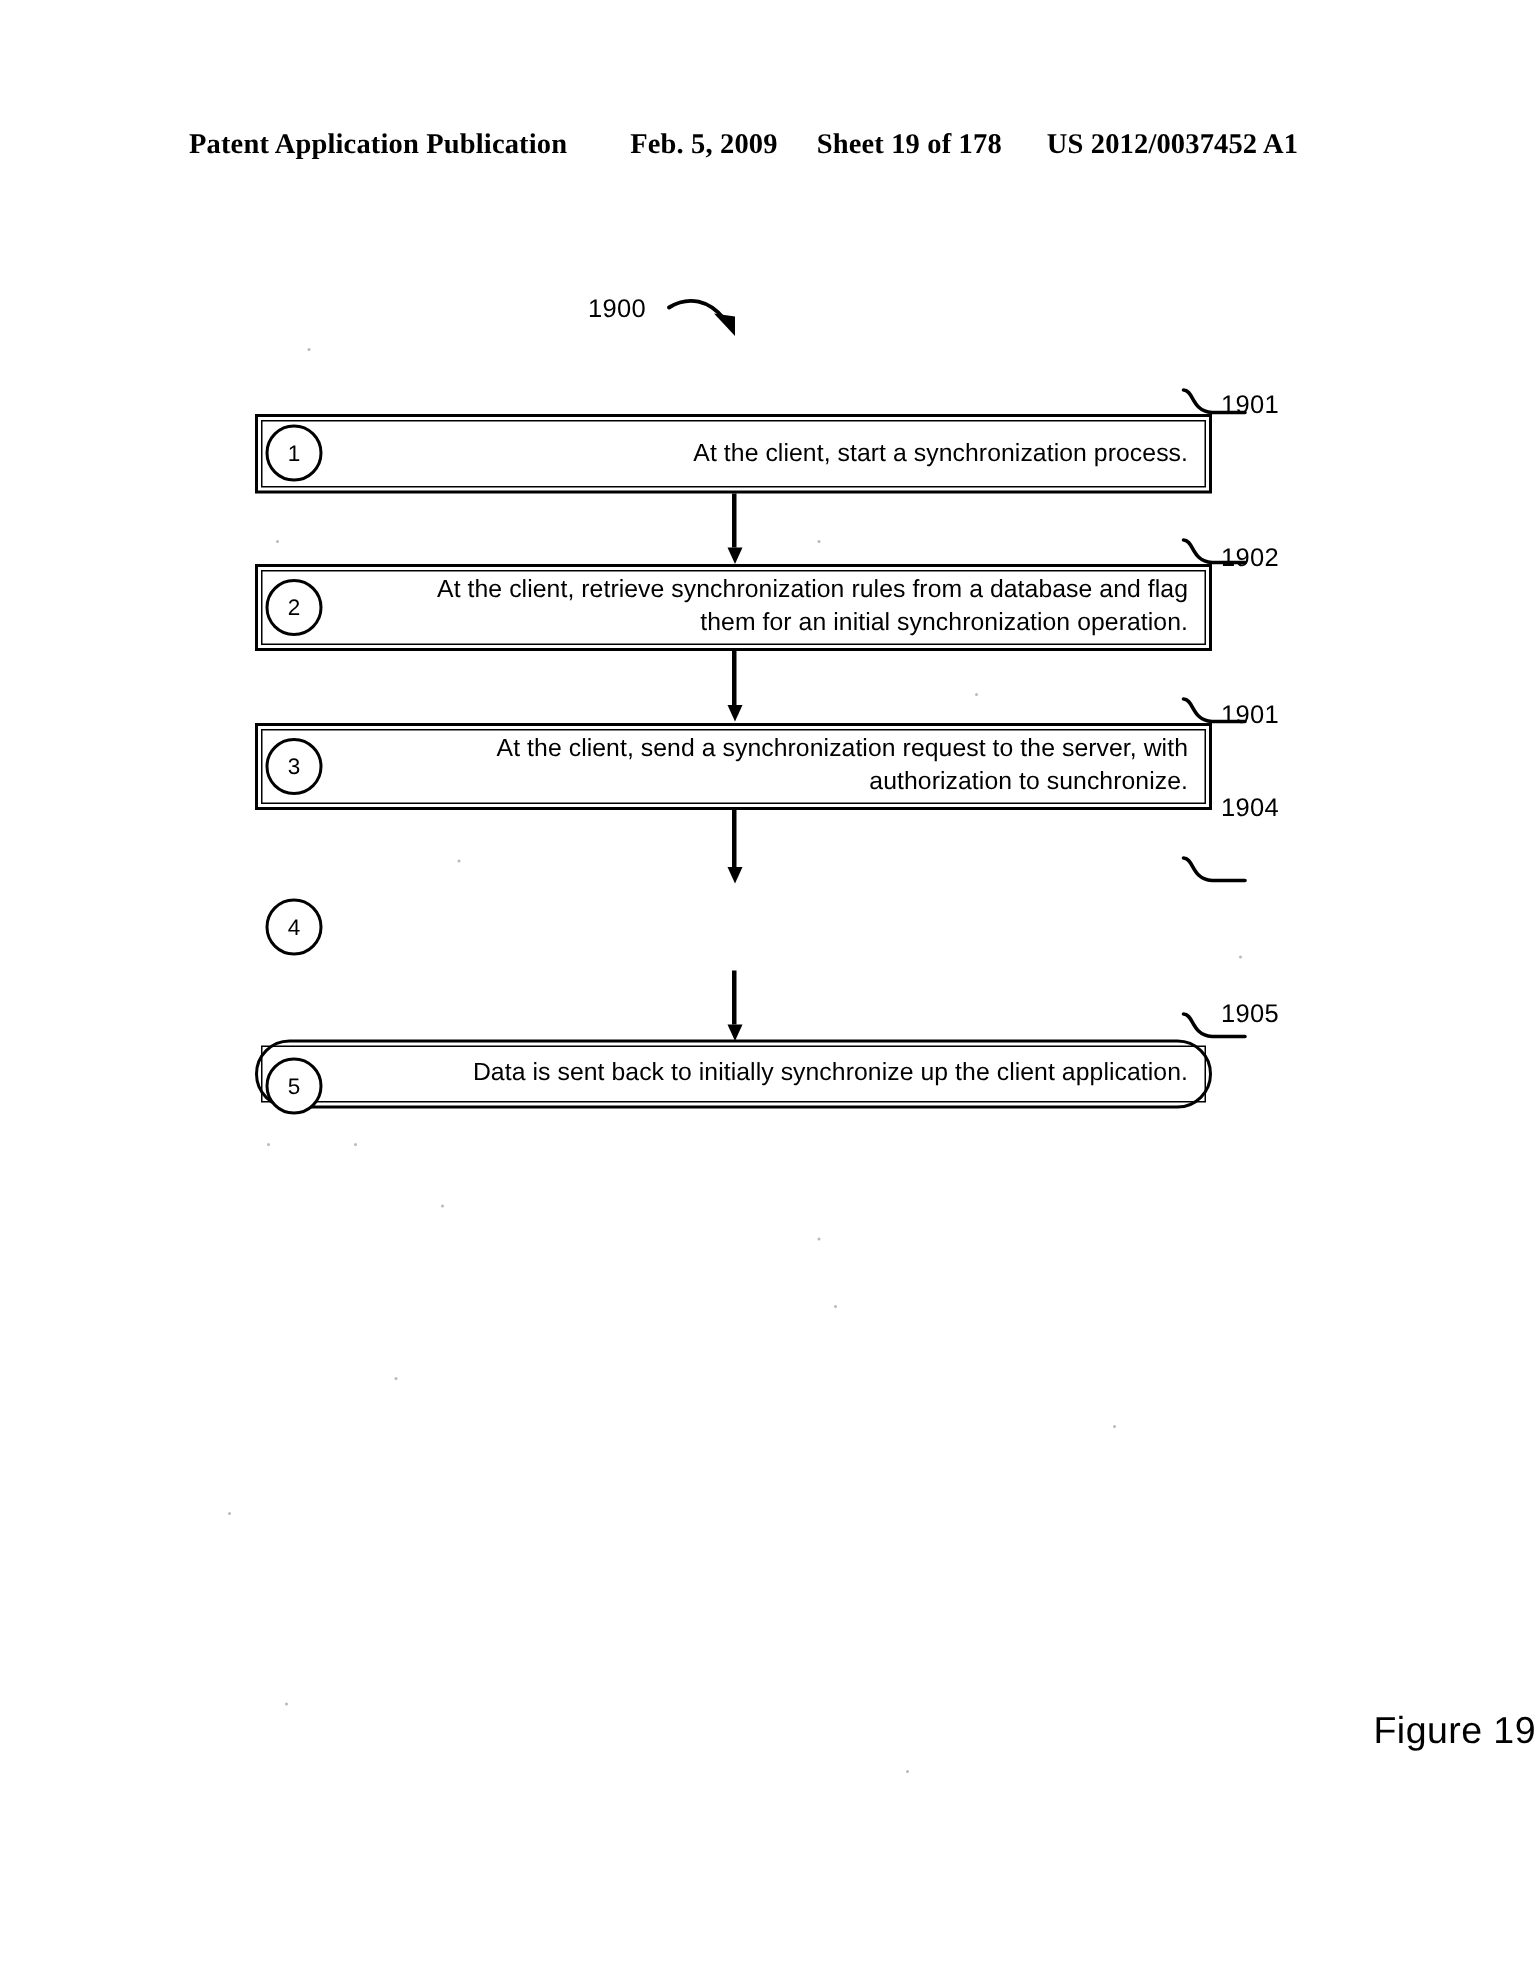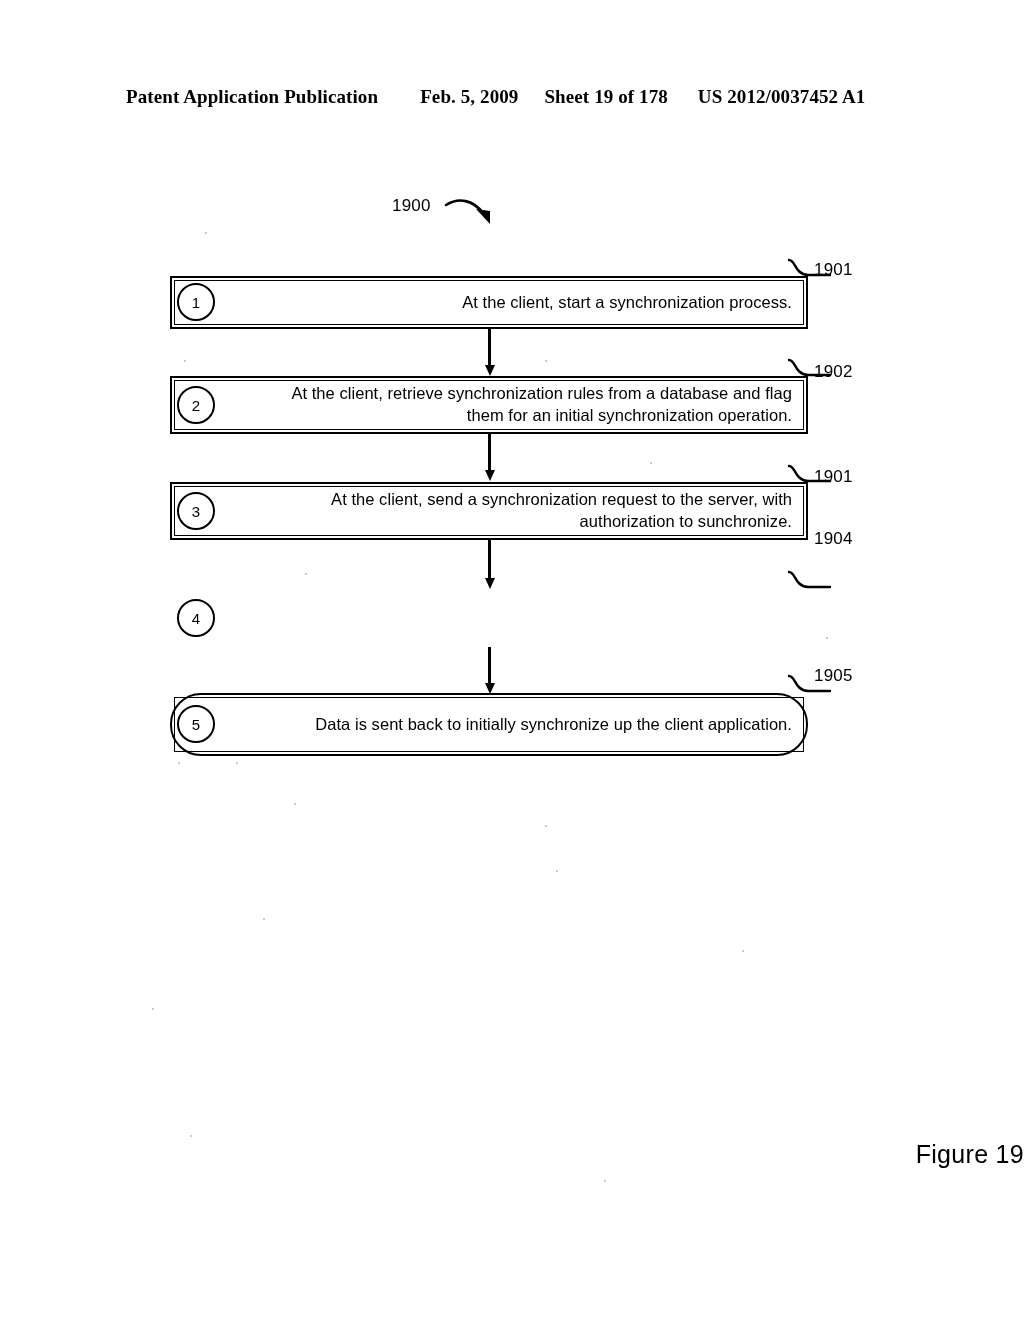--- a/index.html
+++ b/index.html
@@ -241,21 +241,21 @@
   <svg class="ref-leader" style="left:786px; top:566px;" viewBox="0 0 46 26">
     <path d="M3,6 C10,6 8,20 22,21 L44,21" stroke="#000" stroke-width="2.4" fill="none" stroke-linecap="round"></path>
   </svg>
   <div class="ref-label" style="left:814px; top:529px;">1904</div>
 
   <div class="connector" style="top:647px; height:47px;">
     <div class="stem" style="height:36px;"></div>
     <div class="head" style="top:36px;"></div>
   </div>
 
-  <div class="flow-box" style="left:170px; top:693px; width:638px; height:63px;border-radius:31px;">
+  <div class="flow-box" style="left:170px; top:693px; width:638px; height:46px;border-radius:31px;">
     <div class="box-text">Data is sent back to initially synchronize up the client application.</div>
   </div>
   <div class="step-circle" style="left:177px; top:724px;">
     <span>5</span>
   </div>
   <svg class="ref-leader" style="left:786px; top:670px;" viewBox="0 0 46 26">
     <path d="M3,6 C10,6 8,20 22,21 L44,21" stroke="#000" stroke-width="2.4" fill="none" stroke-linecap="round"></path>
   </svg>
   <div class="ref-label" style="left:814px; top:666px;">1905</div>
 

